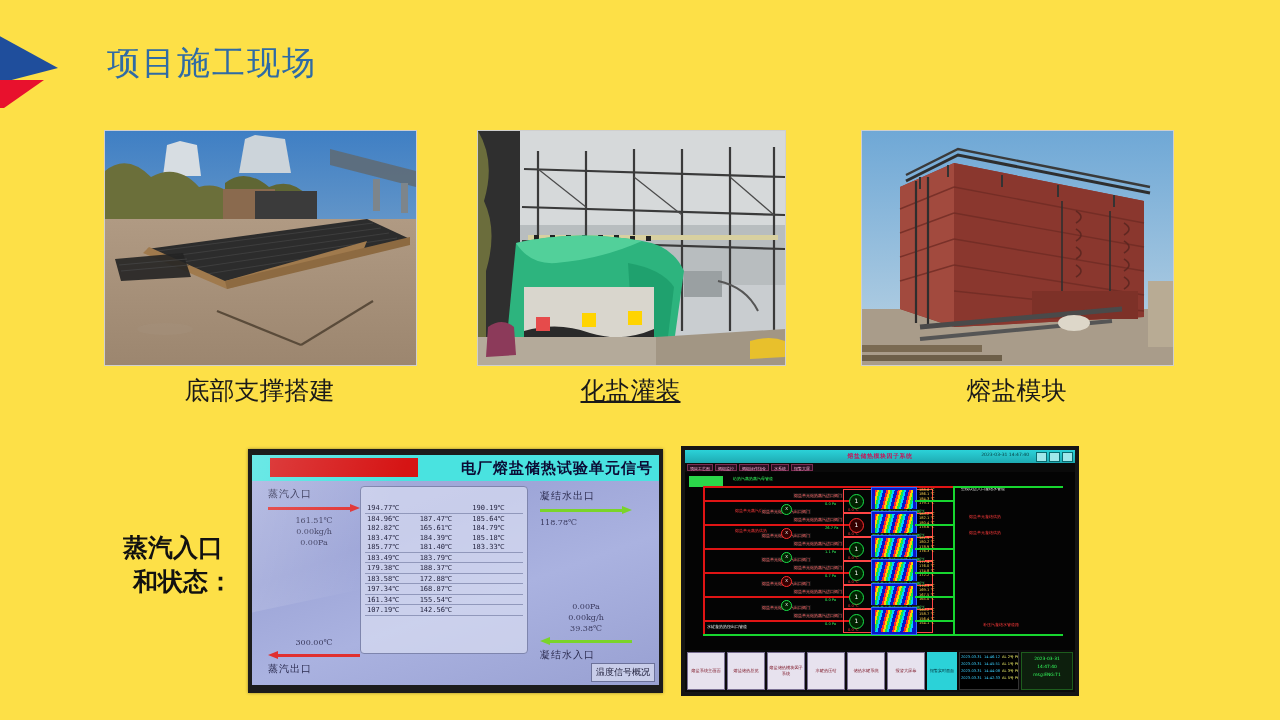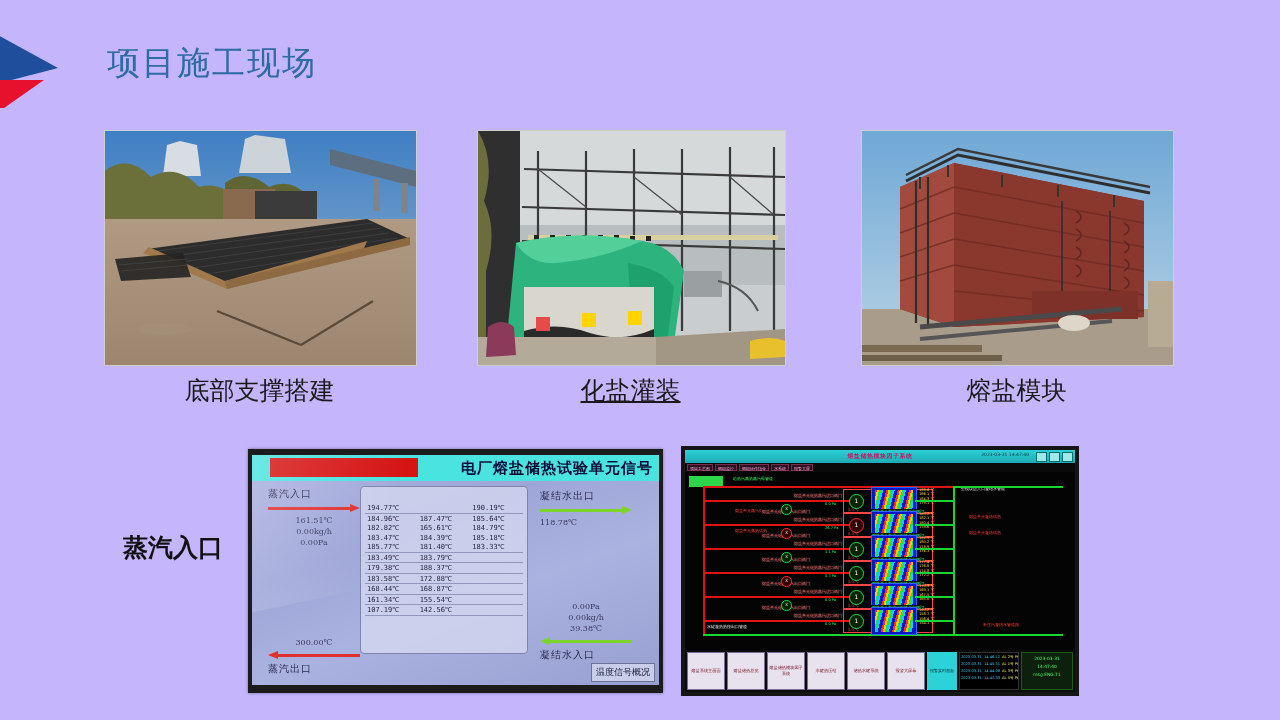--- a/index.html
+++ b/index.html
@@ -2,21 +2,21 @@
 <html lang="zh"><head>
 <meta charset="utf-8">
 <title>项目施工现场</title>
 <style>
   html,body{margin:0;padding:0;}
   body{
     width:1280px;height:720px;overflow:hidden;background:#ffffff;
     font-family:"Liberation Sans","DejaVu Sans",sans-serif;
     -webkit-font-smoothing:antialiased;
   }
-  .slide{position:relative;width:1280px;height:720px;background:#c4b5fd;}
+  .slide{position:relative;width:1280px;height:720px;background:#fde047;}
 
   
   .logo{position:absolute;left:0;top:28px;width:62px;height:86px;}
   .logo svg{display:block;}
 
   
   .slide-title{
     position:absolute;left:107px;top:41px;
     font-family:"DejaVu Serif","Liberation Serif",serif;
     font-size:33px;letter-spacing:2px;color:#2f6ba5;white-space:nowrap;
@@ -363,20 +363,21 @@
       </div>
     </div>
   </div>
 
   <div class="caption cap-1">底部支撑搭建</div>
   <div class="caption cap-2">化盐灌装</div>
   <div class="caption cap-3">熔盐模块</div>
 
   <div class="op-label">
     <span>蒸汽入口</span>
+    <span class="l2">和状态：</span>
   </div>
 
   <div class="hmi1">
     <div class="hmi1-screen">
 
       <div class="hmi1-titlebar">
         <div class="redact"></div>
         <div class="hmi1-title">电厂熔盐储热试验单元信号</div>
       </div>
 
@@ -459,21 +460,21 @@
                   <td>179.38℃</td>
                   <td class="c2">188.37℃</td>
                   <td></td>
                 </tr>
                 <tr class="sep">
                   <td>183.58℃</td>
                   <td class="c2">172.88℃</td>
                   <td></td>
                 </tr>
                 <tr class="sep">
-                  <td>168.44℃</td>
+                  <td>197.34℃</td>
                   <td class="c2">168.87℃</td>
                   <td></td>
                 </tr>
                 <tr class="sep">
                   <td>161.34℃</td>
                   <td class="c2">155.54℃</td>
                   <td></td>
                 </tr>
                 <tr class="sep">
                   <td>107.19℃</td>

